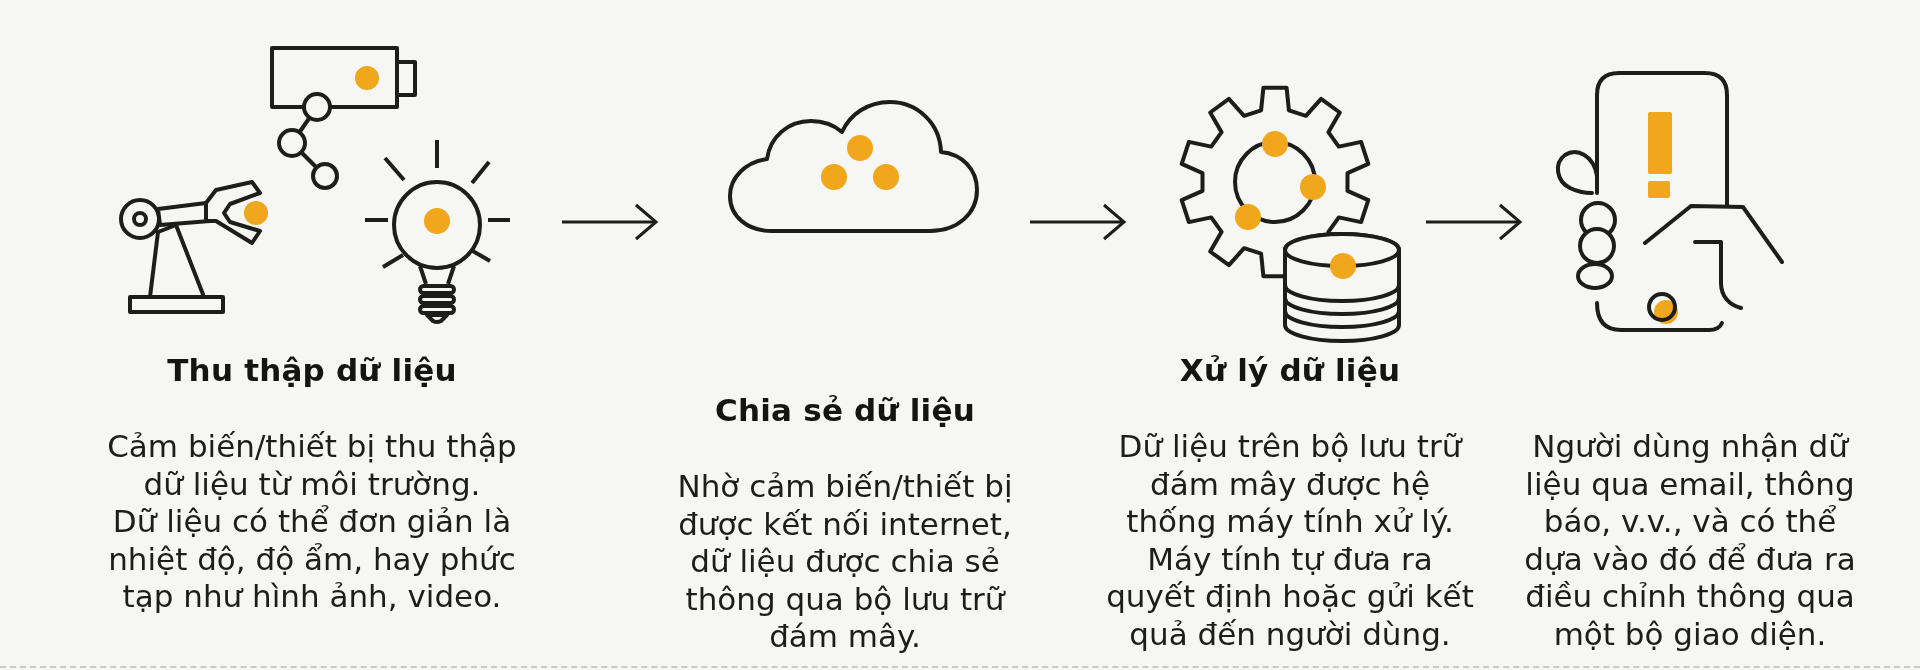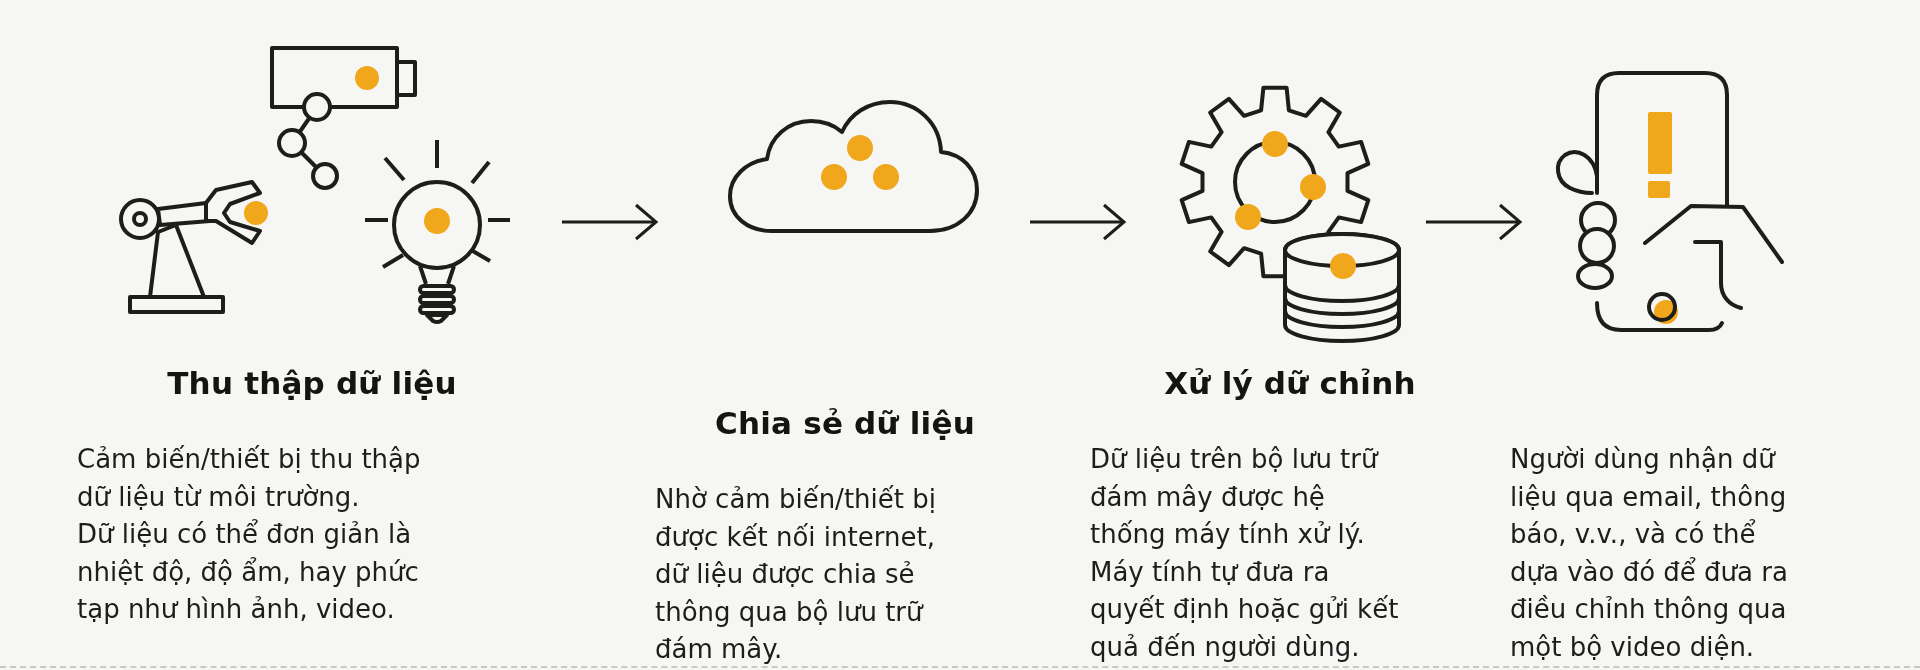--- a/index.html
+++ b/index.html
@@ -5,31 +5,31 @@
   html,body{margin:0;padding:0;}
   body{
     width:1920px;height:670px;
     background:#f6f6f4;
     font-family:"DejaVu Sans","Liberation Sans",sans-serif;
     color:#1d1d1b;
     overflow:hidden;
     position:relative;
   }
   .canvas{position:absolute;inset:0;}
-  .step{position:absolute;top:17px;height:575px;}
+  .step{position:absolute;top:4px;height:575px;}
   .step-title{
     position:absolute;top:348px;left:0;right:0;
     text-align:center;
     font-size:31px;font-weight:bold;color:#141413;
     letter-spacing:0.2px;
   }
   .step-desc{
     position:absolute;top:424px;left:0;right:0;
-    text-align:left;
-    font-size:26px;line-height:37.5px;color:#1d1d1c;
+    text-align:center;
+    font-size:31px;line-height:37.5px;color:#1d1d1c;
     white-space:pre-line;
   }
   svg{position:absolute;overflow:visible;}
   .ln{fill:none;stroke:#1d1d1b;stroke-width:4;stroke-linejoin:round;}
   .bg{fill:#f6f6f4;stroke:#1d1d1b;stroke-width:4;stroke-linejoin:round;}
   .dot{fill:var(--accent,#f0a71b);stroke:none;}
   .arrow{fill:none;stroke:#1d1d1b;stroke-width:3;}
   .bottom-dash{
     position:absolute;left:0;right:0;top:666px;height:0;
     border-top:2px dashed #c9c9c7;
@@ -108,21 +108,21 @@
     <circle class="dot" cx="124" cy="97" r="13"></circle>
     <circle class="dot" cx="176" cy="97" r="13"></circle>
   </svg>
 
   <svg viewBox="0 0 112 44" style="left:1028px;top:200px;width:112px;height:44px;">
     <line class="arrow" x1="2" y1="22" x2="94" y2="22"></line>
     <path class="arrow" d="M76,5 L96,22 L76,39"></path>
   </svg>
 
   <div class="step" style="left:1090px;width:400px;">
-    <div class="step-title">Xử lý dữ chỉnh</div>
+    <div class="step-title">Xử lý dữ liệu</div>
     <div class="step-desc">Dữ liệu trên bộ lưu trữ
 đám mây được hệ
 thống máy tính xử lý.
 Máy tính tự đưa ra
 quyết định hoặc gửi kết
 quả đến người dùng.</div>
   </div>
   <svg viewBox="0 0 240 290" style="left:1170px;top:70px;width:240px;height:290px;">
     <g>
       <path class="bg" id="gear-outline" d="M93.4,17.7 L116.6,17.7 L118.9,40.3 L135.9,45.8 L151.1,28.9 L169.8,42.5 L158.4,62.2 L168.8,76.6 L191.1,71.9 L198.3,93.9 L177.5,103.1 L177.5,120.9 L198.3,130.1 L191.1,152.1 L168.8,147.4 L158.4,161.8 L169.8,181.5 L151.1,195.1 L135.9,178.2 L118.9,183.7 L116.6,206.3 L93.4,206.3 L91.1,183.7 L74.1,178.2 L58.9,195.1 L40.2,181.5 L51.6,161.8 L41.2,147.4 L18.9,152.1 L11.7,130.1 L32.5,120.9 L32.5,103.1 L11.7,93.9 L18.9,71.9 L41.2,76.6 L51.6,62.2 L40.2,42.5 L58.9,28.9 L74.1,45.8 L91.1,40.3 Z"></path>
@@ -145,21 +145,21 @@
     <line class="arrow" x1="2" y1="22" x2="94" y2="22"></line>
     <path class="arrow" d="M76,5 L96,22 L76,39"></path>
   </svg>
 
   <div class="step" style="left:1510px;width:360px;">
     <div class="step-desc">Người dùng nhận dữ
 liệu qua email, thông
 báo, v.v., và có thể
 dựa vào đó để đưa ra
 điều chỉnh thông qua
-một bộ video diện.</div>
+một bộ giao diện.</div>
   </div>
   <svg viewBox="0 0 272 300" style="left:1545px;top:35px;width:272px;height:300px;">
     <g>
       <path class="ln" stroke-linecap="round" d="M52,158 L52,60 Q52,38 74,38 L160,38 Q182,38 182,60 L182,171"></path>
       <path class="ln" stroke-linecap="round" d="M52,268 Q52,295 76,295 L164,295 Q174,295 177,288"></path>
       <rect class="dot" x="103" y="77" width="24" height="62" rx="2"></rect>
       <rect class="dot" x="103" y="146" width="22" height="17" rx="2"></rect>
     </g>
     <g>
       <path class="ln" stroke-linecap="round" d="M52,141 C49,121 32,112 20,120 C9,128 11,146 25,153 C31,156 40,158 47,158"></path>

